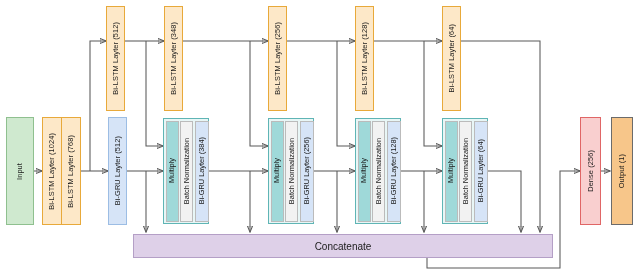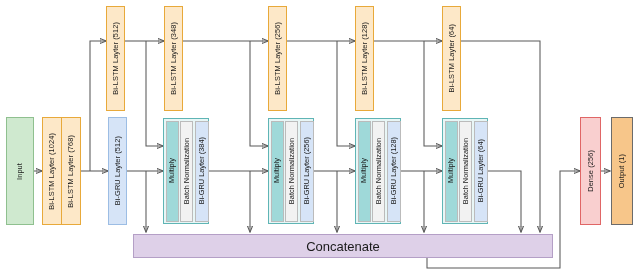--- a/index.html
+++ b/index.html
@@ -32,21 +32,21 @@
   .group{position:absolute;box-sizing:border-box;border:1.2px solid #5fb5b5;
          background:#e8f6f6;display:flex;padding:1.5px;gap:1.5px;}
   .group .cell{flex:0 0 auto;box-sizing:border-box;border:1px solid #bbb;
          display:flex;align-items:center;justify-content:center;}
   .group .cell span{writing-mode:vertical-rl;transform:rotate(180deg);
          white-space:nowrap;font-size:7.4px;color:#1a1a1a;line-height:1;}
 
   
   .cat{position:absolute;box-sizing:border-box;border:1.2px solid #b49fc6;
        background:#ded0e8;display:flex;align-items:center;justify-content:center;}
-  .cat span{font-size:13px;color:#1a1a1a;}
+  .cat span{font-size:10px;color:#1a1a1a;}
 
   
   #wires{position:absolute;left:0;top:0;width:640px;height:275px;
          pointer-events:none;}
   #wires path,#wires line{stroke:#595959;stroke-width:1.05;fill:none;}
 </style>
 </head>
 <body>
 
 <div id="canvas">

